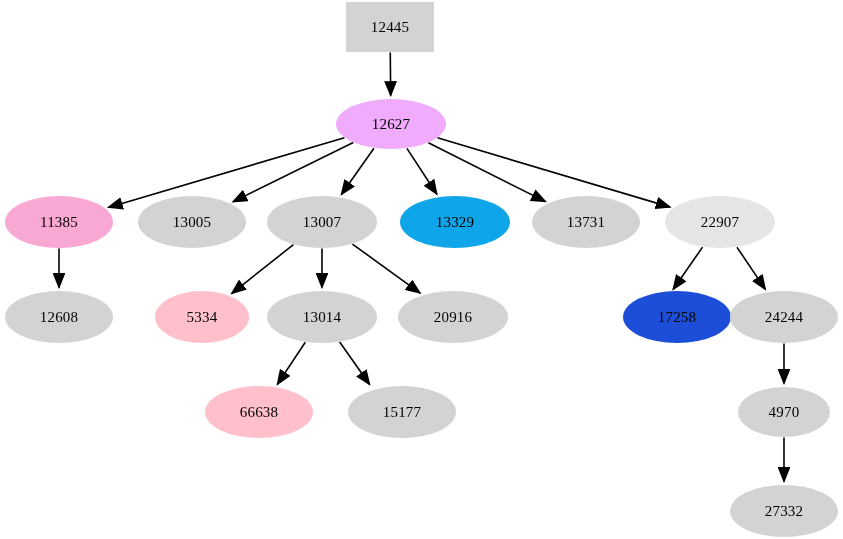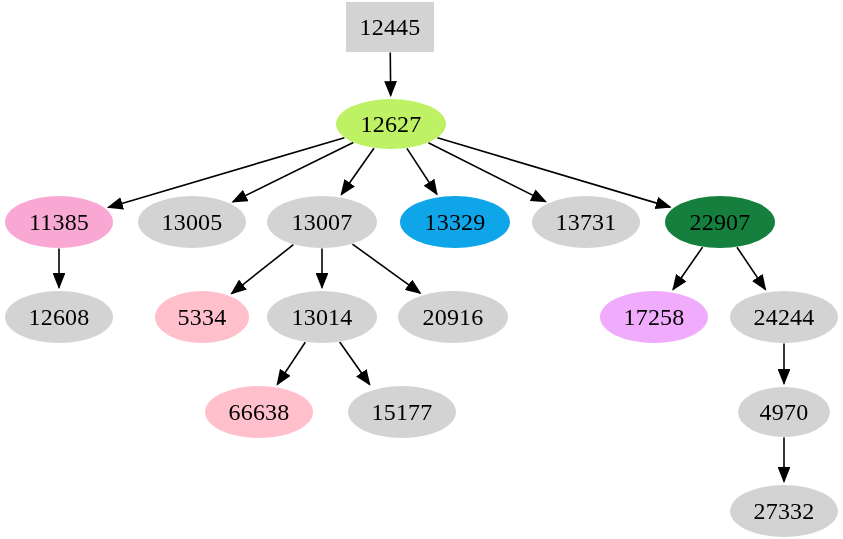--- a/index.html
+++ b/index.html
@@ -25,21 +25,21 @@
     width: 843px;
     height: 539px;
   }
   .node {
     position: absolute;
     display: flex;
     align-items: center;
     justify-content: center;
     box-sizing: border-box;
     color: #000000;
-    font-size: 24px;
+    font-size: 15px;
     line-height: 1;
     letter-spacing: 0.2px;
     white-space: nowrap;
     user-select: none;
   }
   .node.ellipse {
     border-radius: 50%;
   }
   .node.box {
     border-radius: 0;
@@ -75,54 +75,54 @@
         <line x1="702.55" y1="247.11" x2="673.13" y2="289.47" stroke="#000000" stroke-width="1.6" marker-end="url(#arrowhead)"></line>
         <line x1="736.97" y1="247.19" x2="765.38" y2="289.37" stroke="#000000" stroke-width="1.6" marker-end="url(#arrowhead)"></line>
         <line x1="784.00" y1="343.50" x2="784.00" y2="383.50" stroke="#000000" stroke-width="1.6" marker-end="url(#arrowhead)"></line>
         <line x1="784.00" y1="437.50" x2="784.00" y2="481.50" stroke="#000000" stroke-width="1.6" marker-end="url(#arrowhead)"></line>
       </g>
   </svg>
   <div id="nodes-layer">
       <div class="node box" style="left: 346px; top: 2px; width: 88px; height: 50px; background: rgb(211, 211, 211);">
         <span class="node-label">12445</span>
       </div>
-      <div class="node ellipse" style="left: 336px; top: 99px; width: 110px; height: 50px; background: #bef264;">
+      <div class="node ellipse" style="left: 336px; top: 99px; width: 110px; height: 50px; background: #f0abfc;">
         <span class="node-label">12627</span>
       </div>
       <div class="node ellipse" style="left: 5px; top: 196px; width: 108px; height: 52px; background: #f9a8d4;">
         <span class="node-label">11385</span>
       </div>
       <div class="node ellipse" style="left: 138px; top: 196px; width: 108px; height: 52px; background: rgb(211, 211, 211);">
         <span class="node-label">13005</span>
       </div>
       <div class="node ellipse" style="left: 267px; top: 196px; width: 110px; height: 52px; background: rgb(211, 211, 211);">
         <span class="node-label">13007</span>
       </div>
       <div class="node ellipse" style="left: 400px; top: 196px; width: 110px; height: 52px; background: #0ea5e9;">
         <span class="node-label">13329</span>
       </div>
       <div class="node ellipse" style="left: 532px; top: 196px; width: 108px; height: 52px; background: rgb(211, 211, 211);">
         <span class="node-label">13731</span>
       </div>
-      <div class="node ellipse" style="left: 665px; top: 196px; width: 110px; height: 52px; background: #15803d;">
+      <div class="node ellipse" style="left: 665px; top: 196px; width: 110px; height: 52px; background: #e5e5e5;">
         <span class="node-label">22907</span>
       </div>
       <div class="node ellipse" style="left: 5px; top: 291px; width: 108px; height: 52px; background: rgb(211, 211, 211);">
         <span class="node-label">12608</span>
       </div>
       <div class="node ellipse" style="left: 155px; top: 291px; width: 94px; height: 52px; background: rgb(255, 192, 203);">
         <span class="node-label">5334</span>
       </div>
       <div class="node ellipse" style="left: 267px; top: 291px; width: 110px; height: 52px; background: rgb(211, 211, 211); text-align: center;">
         <span class="node-label">13014</span>
       </div>
       <div class="node ellipse" style="left: 398px; top: 291px; width: 110px; height: 52px; background: rgb(211, 211, 211);">
         <span class="node-label">20916</span>
       </div>
-      <div class="node ellipse" style="left: 600px; top: 291px; width: 108px; height: 52px; background: #f0abfc;">
+      <div class="node ellipse" style="left: 623px; top: 291px; width: 108px; height: 52px; background: #1d4ed8;">
         <span class="node-label">17258</span>
       </div>
       <div class="node ellipse" style="left: 730px; top: 291px; width: 108px; height: 52px; background: rgb(211, 211, 211);">
         <span class="node-label">24244</span>
       </div>
       <div class="node ellipse" style="left: 205px; top: 386px; width: 108px; height: 52px; background: rgb(255, 192, 203);">
         <span class="node-label">66638</span>
       </div>
       <div class="node ellipse" style="left: 348px; top: 386px; width: 108px; height: 52px; background: rgb(211, 211, 211);">
         <span class="node-label">15177</span>

